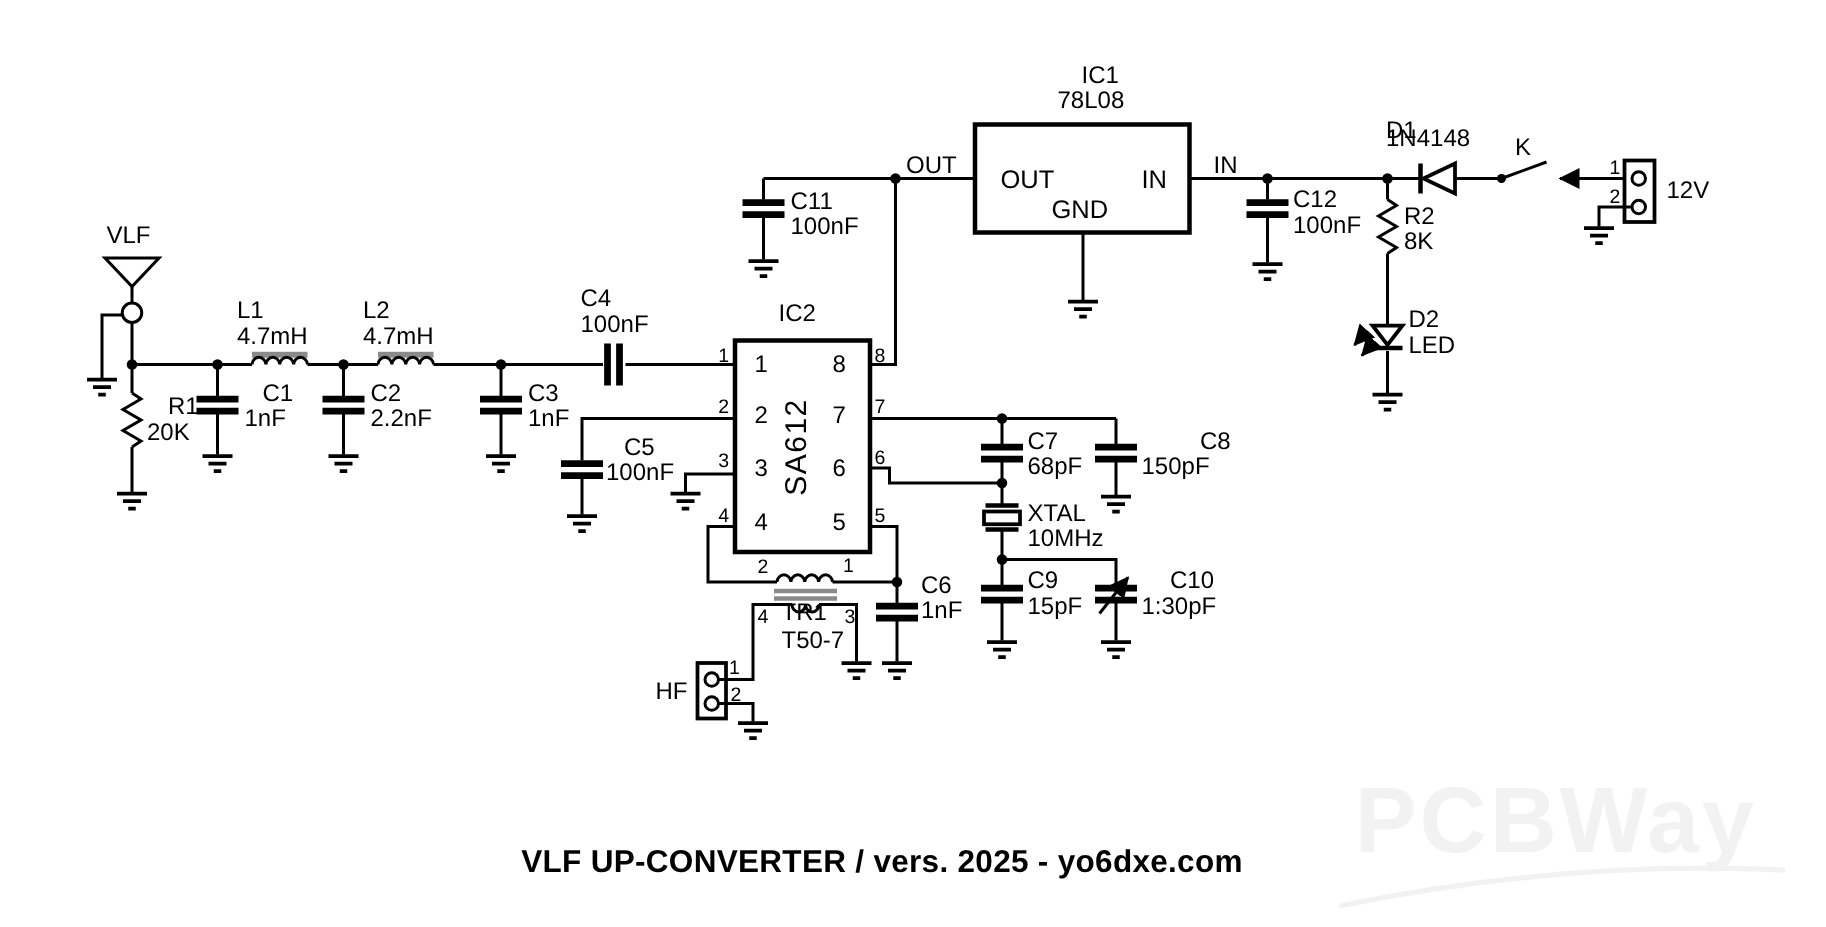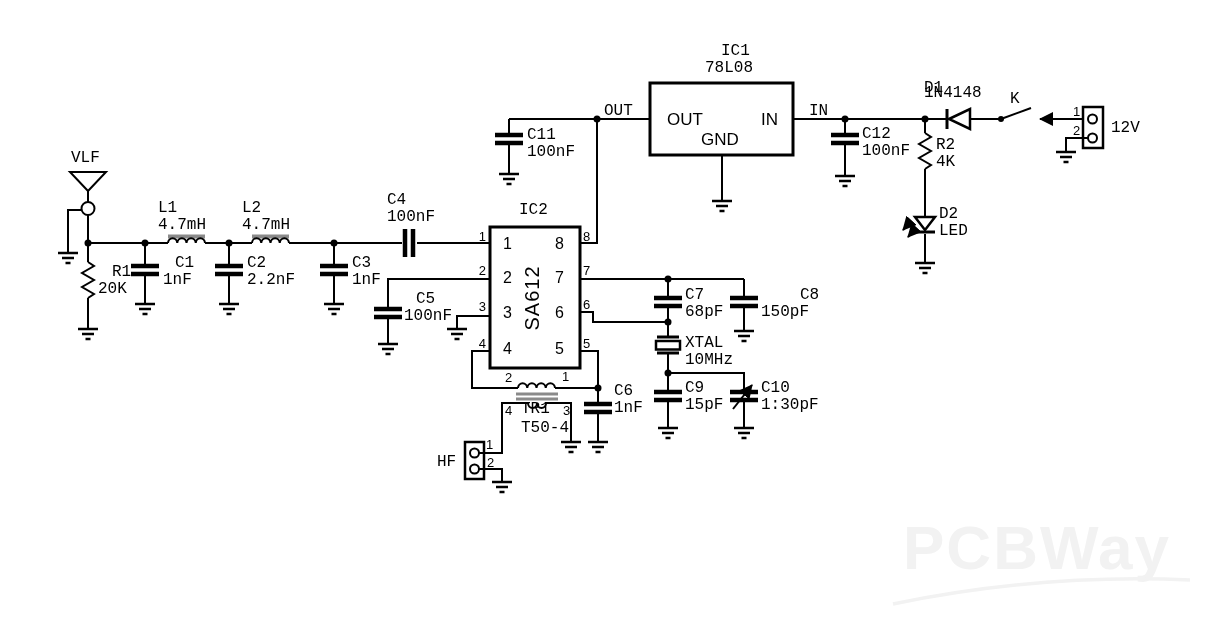--- a/index.html
+++ b/index.html
@@ -1,21 +1,21 @@
 <!DOCTYPE html>
 <html><head>
 <meta charset="utf-8">
 <style>
   html,body{margin:0;padding:0;background:#fff;}
   .canvas{
     position:relative;width:1217px;height:618px;background:#ffffff;overflow:hidden;
     font-family:"Liberation Sans",sans-serif;color:#000;
   }
   svg.schem{position:absolute;left:0;top:0;}
-  .lbl{position:absolute;font-size:16px;line-height:1.05;white-space:nowrap;color:#000;font-family:Liberation Mono, monospace;}
+  .lbl{position:absolute;font-size:16px;line-height:1.05;white-space:nowrap;color:#000;}
   .pin{position:absolute;font-size:13px;line-height:1;white-space:nowrap;color:#000;}
   .icin{position:absolute;font-size:17px;line-height:1;white-space:nowrap;color:#000;}
   .icnum{position:absolute;font-size:16px;line-height:1;white-space:nowrap;color:#000;}
   .rot{position:absolute;left:532px;top:298px;font-size:20px;white-space:nowrap;
        transform:translate(-50%,-50%) rotate(-90deg);letter-spacing:1px;}
   .title{position:absolute;left:0;top:563px;width:1176px;text-align:center;
          font-size:21px;font-weight:bold;letter-spacing:.2px;}
   .watermark{position:absolute;left:903px;top:512px;font-size:62px;font-weight:bold;
              color:#f2f2f2;letter-spacing:2px;}
 </style>
@@ -256,45 +256,46 @@
   <div class="lbl" style="left:924px;top:80px">D1</div>
   <div class="lbl" style="left:924px;top:85px">1N4148</div>
 
   <div class="lbl" style="left:1010px;top:91px">K</div>
 
   <div class="pin" style="left:1073px;top:105px">1</div>
   <div class="pin" style="left:1073px;top:124px">2</div>
   <div class="lbl" style="left:1111px;top:120px">12V</div>
 
   <div class="lbl" style="left:936px;top:137px">R2</div>
-  <div class="lbl" style="left:936px;top:154px">4K</div>
+  <div class="lbl" style="left:936px;top:154px">8K</div>
 
   <div class="lbl" style="left:939px;top:206px">D2</div>
   <div class="lbl" style="left:939px;top:223px">LED</div>
 
   <div class="lbl" style="left:685px;top:287px">C7</div>
   <div class="lbl" style="left:685px;top:304px">68pF</div>
   <div class="lbl" style="left:800px;top:287px">C8</div>
   <div class="lbl" style="left:761px;top:304px">150pF</div>
 
   <div class="lbl" style="left:685px;top:335px">XTAL</div>
   <div class="lbl" style="left:685px;top:352px">10MHz</div>
 
   <div class="lbl" style="left:685px;top:380px">C9</div>
   <div class="lbl" style="left:685px;top:397px">15pF</div>
-  <div class="lbl" style="left:761px;top:380px">C10</div>
+  <div class="lbl" style="left:780px;top:380px">C10</div>
   <div class="lbl" style="left:761px;top:397px">1:30pF</div>
 
   <div class="lbl" style="left:614px;top:383px">C6</div>
   <div class="lbl" style="left:614px;top:400px">1nF</div>
 
   <div class="lbl" style="left:521px;top:401px">TR1</div>
-  <div class="lbl" style="left:521px;top:420px">T50-4</div>
+  <div class="lbl" style="left:521px;top:420px">T50-7</div>
   <div class="pin" style="left:505px;top:371px">2</div>
   <div class="pin" style="left:562px;top:370px">1</div>
   <div class="pin" style="left:505px;top:404px">4</div>
   <div class="pin" style="left:563px;top:404px">3</div>
 
   <div class="lbl" style="left:437px;top:454px">HF</div>
   <div class="pin" style="left:486px;top:438px">1</div>
   <div class="pin" style="left:487px;top:456px">2</div>
 
+  <div class="title">VLF UP-CONVERTER / vers. 2025 - yo6dxe.com</div>
 </div>
 
 </body></html>

